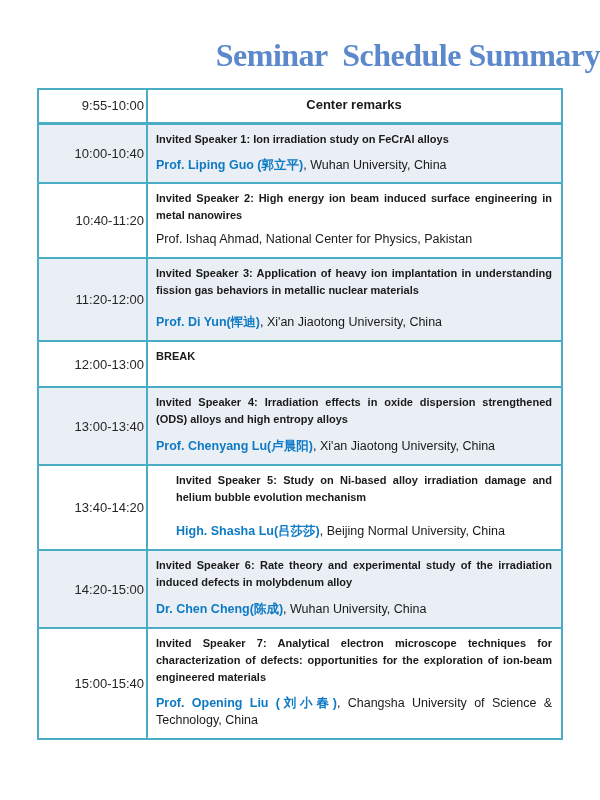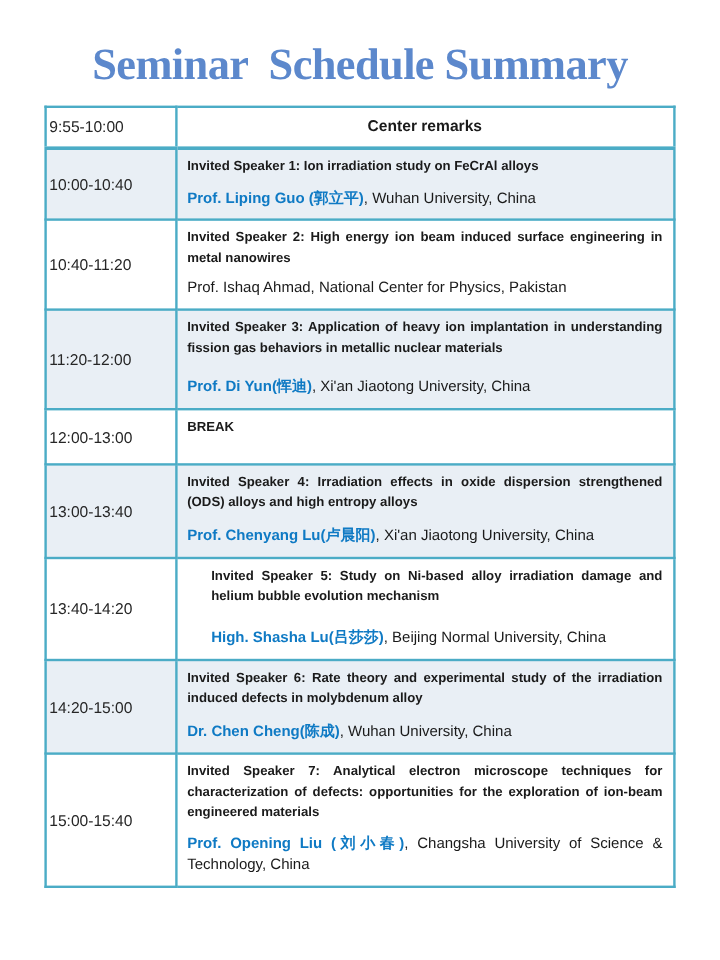--- a/index.html
+++ b/index.html
@@ -8,44 +8,44 @@
     font-family: "Liberation Sans", sans-serif;
   }
   .page {
     position: relative;
     width: 600px; height: 800px;
     background: #ffffff;
     overflow: hidden;
   }
   h1.doc-title {
     margin: 36px 0 0 0;
-    text-align: center;
+    text-align: right;
     font-family: "Liberation Serif", serif;
     font-weight: bold;
-    font-size: 37px;
+    font-size: 32px;
     line-height: 38px;
     letter-spacing: -0.5px;
     white-space: pre;
     color: var(--title-color, #5C88CC);
   }
   table.schedule {
     border-collapse: collapse;
     table-layout: fixed;
     margin: 14px 0 0 37px;
     width: 526px;
   }
   col.time-col { width: 109px; }
   td {
     border: 2px solid var(--border-color, #4BACC6);
     box-sizing: border-box;
   }
   tr.header-row td { border-bottom-width: 3px; }
   tr.banded td { background: var(--band-color, #E9EFF5); }
   td.time-cell {
-    text-align: left;
+    text-align: right;
     vertical-align: middle;
     font-size: 13px;
     color: #262626;
     padding: 0 2px;
   }
   td.desc-cell {
     vertical-align: top;
     padding: 6px 9px 7px 8px;
   }
   .cell-inner {

